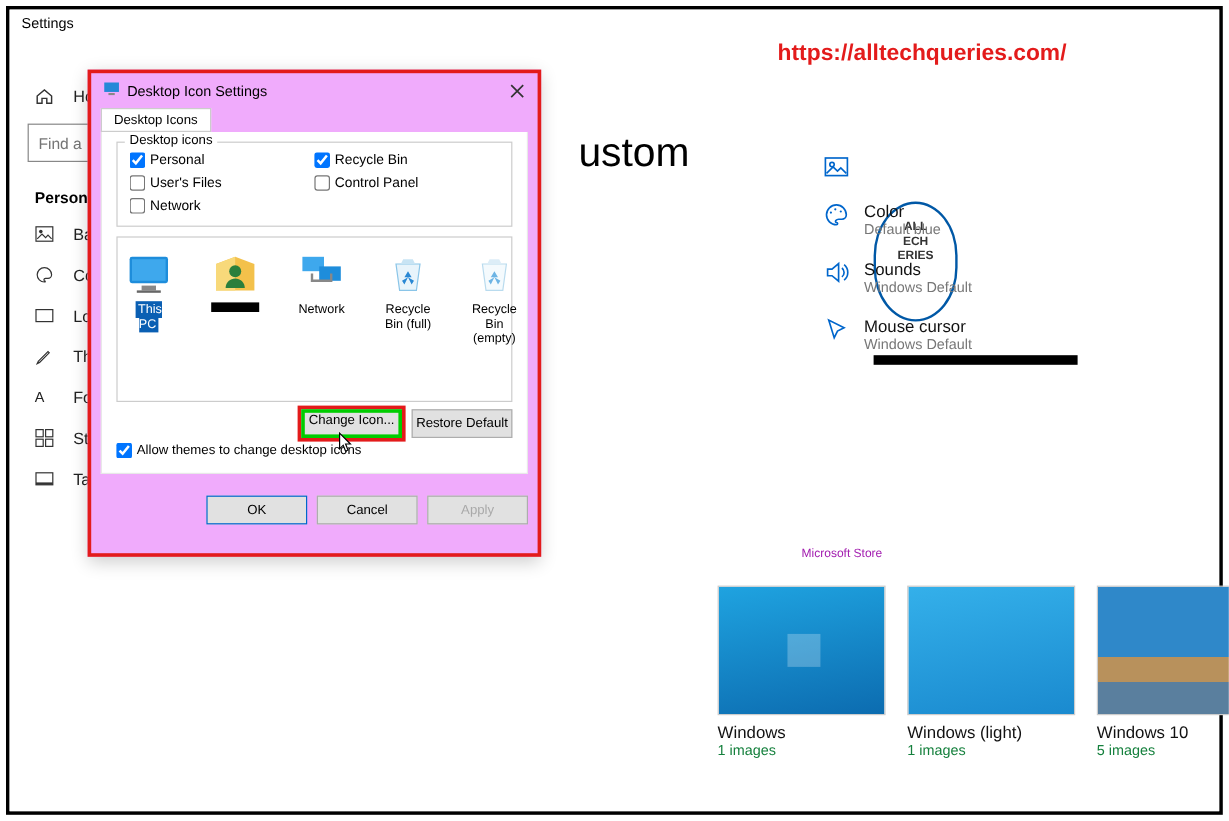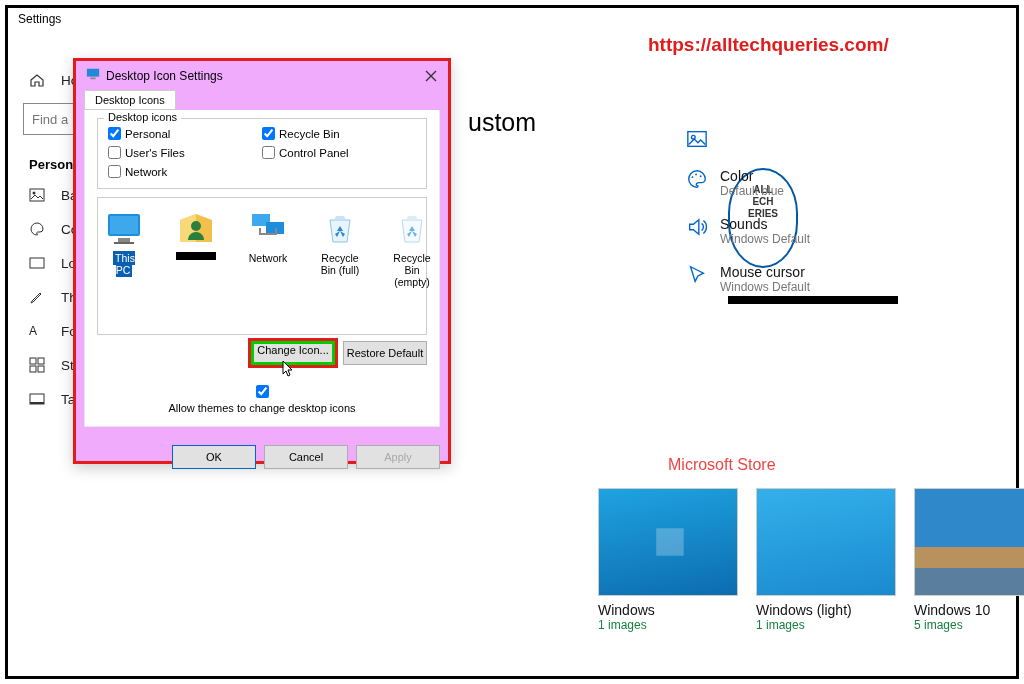--- a/index.html
+++ b/index.html
@@ -17,21 +17,21 @@
   .nav-heading { font-size: 13px; font-weight: 600; padding: 12px 6px 6px; }
 
   .content { flex: 1; background: #fff; position: relative; padding-top: 60px; padding-left: 40px; }
 
   .related-list { position: absolute; top: 120px; right: 30px; width: 300px; }
   .rel-item { display: flex; gap: 12px; margin-bottom: 18px; }
   .rel-icon { width: 22px; height: 22px; color: #0066cc; flex-shrink: 0; }
   .rel-title { font-size: 14px; color: #111; }
   .rel-sub { font-size: 12px; color: #777; }
 
-  .store-link { position: absolute; top: 448px; left: 380px; font-size: 16px; color: #ef4444; text-align: center; }
+  .store-link { position: absolute; top: 448px; left: 380px; font-size: 10px; color: #a21caf; text-align: center; }
 
   .themes-row { position: absolute; top: 480px; left: 310px; display: flex; gap: 18px; }
   .theme-card { width: 140px; }
   .theme-img { width: 140px; height: 108px; background: #1890d4; border: 1px solid #ccc; position: relative; }
   .theme-name { font-size: 14px; margin-top: 6px; color: #111; }
   .theme-count { font-size: 12px; color: #15803d; }
 
   .preview-logo { position: absolute; top: 160px; left: 440px; width: 70px; height: 100px; border: 2px solid #0058a6; border-radius: 50%/45%; overflow: hidden; background:#fff; font-size:10px; font-weight:bold; color:#333; text-align:center; padding-top:14px; line-height:1.2; }
   .preview-bar { position: absolute; top: 288px; left: 440px; width: 170px; height: 8px; background: #000; }
 
@@ -47,21 +47,21 @@
   .chk-item { display:flex; align-items:center; gap:4px; }
   .chk-item input { width:13px; height:13px; }
   .iconbox { border:1px solid #ccc; padding:10px 6px; display:flex; justify-content:space-around; margin-bottom:6px; height:138px;gap:32px;}
   .icon-cell { width:62px; text-align:center; font-size:10.5px; cursor:pointer;}
   .icon-img { width:40px; height:40px; margin:0 auto 4px; display:block; }
   .icon-cell.sel .lbl { background:#0a5fb3; color:#fff; padding:1px 2px; }
   .dlg-btn-row { display:flex; justify-content:flex-end; gap:8px; margin-top:6px; }
   .btn { width:84px; height:24px; font-size:11px; background:#e1e1e1; border:1px solid #adadad; cursor:pointer; }
   .btn.disabled { color:#a9a9a9; }
   .btn.highlight-green { border:3px solid #00cd00; box-shadow:0 0 0 3px #e31b1b; }
-  .allow-row { display:flex; align-items:center; gap:4px; font-size:11px; margin-top:20px;flex-direction:column; }
+  .allow-row { display:flex; gap:4px; font-size:11px; margin-top:4px; }
   .dlg-footer { display:flex; justify-content:flex-end; gap:8px; padding:10px 8px 12px; }
   .btn.ok { border:1px solid #0066cc; }
   .cursor-img { width:14px; height:18px; position:relative; top:4px; left:-4px; }
 </style>
 </head>
 <body>
 
 <div class="frame">
   <div class="settings-window">
     <div class="title-bar">Settings</div>
@@ -187,21 +187,21 @@
         </div>
         <div class="theme-card">
           <div class="theme-img" style="background:linear-gradient(#2f88c9 0 55%, #b8915c 55% 75%, #5a7f9e 75%);"></div>
           <div class="theme-name">Windows 10</div>
           <div class="theme-count">5 images</div>
         </div>
 
       </div>
     </main>
 
-    <div style="position:absolute; top:100px; left:460px; font-size:25px;">ustom</div>
+    <div style="position:absolute; top:100px; left:474px; font-size:34px;">ustom</div>
 
   </div>
 
   <div class="dialog">
     <div class="dlg-title">
       <span style="display:flex;align-items:center;gap:6px;">
         <span><svg width="14" height="14" viewBox="0 0 16 16">
               <rect x="1" y="2" width="14" height="9" fill="#2488d8"></rect>
               <rect x="5" y="12" width="6" height="2" fill="#888"></rect>
             </svg></span>

